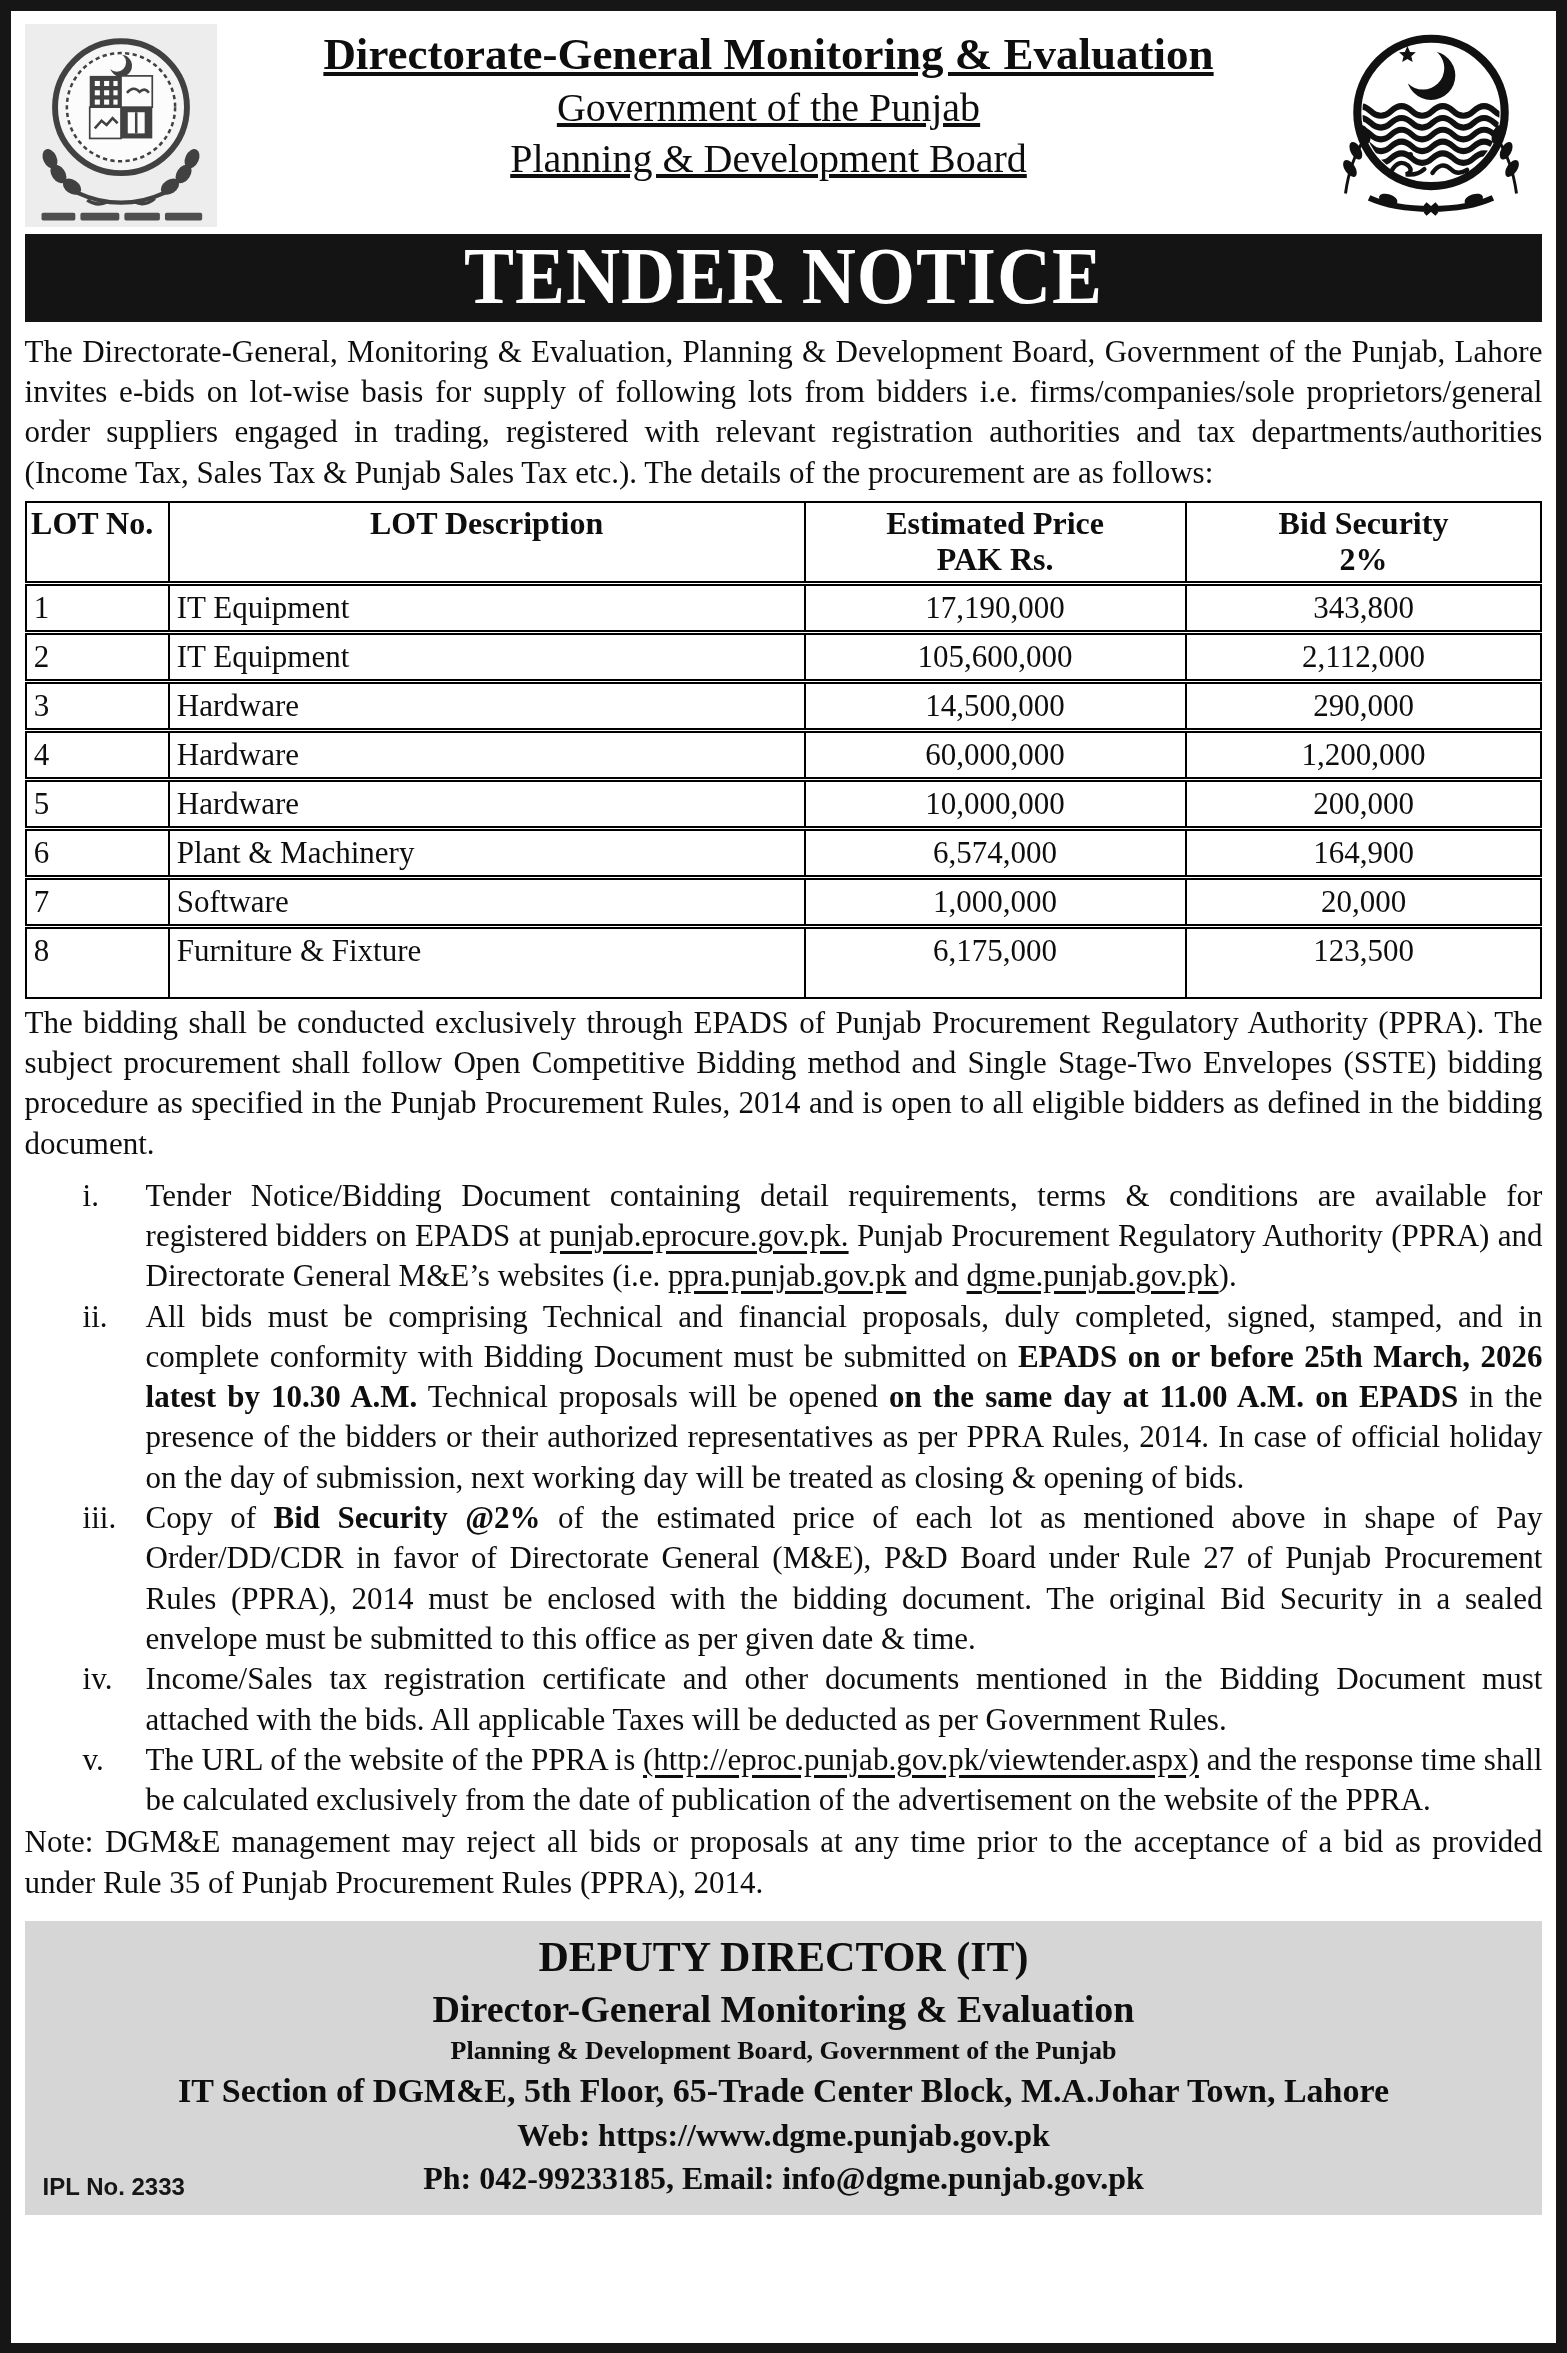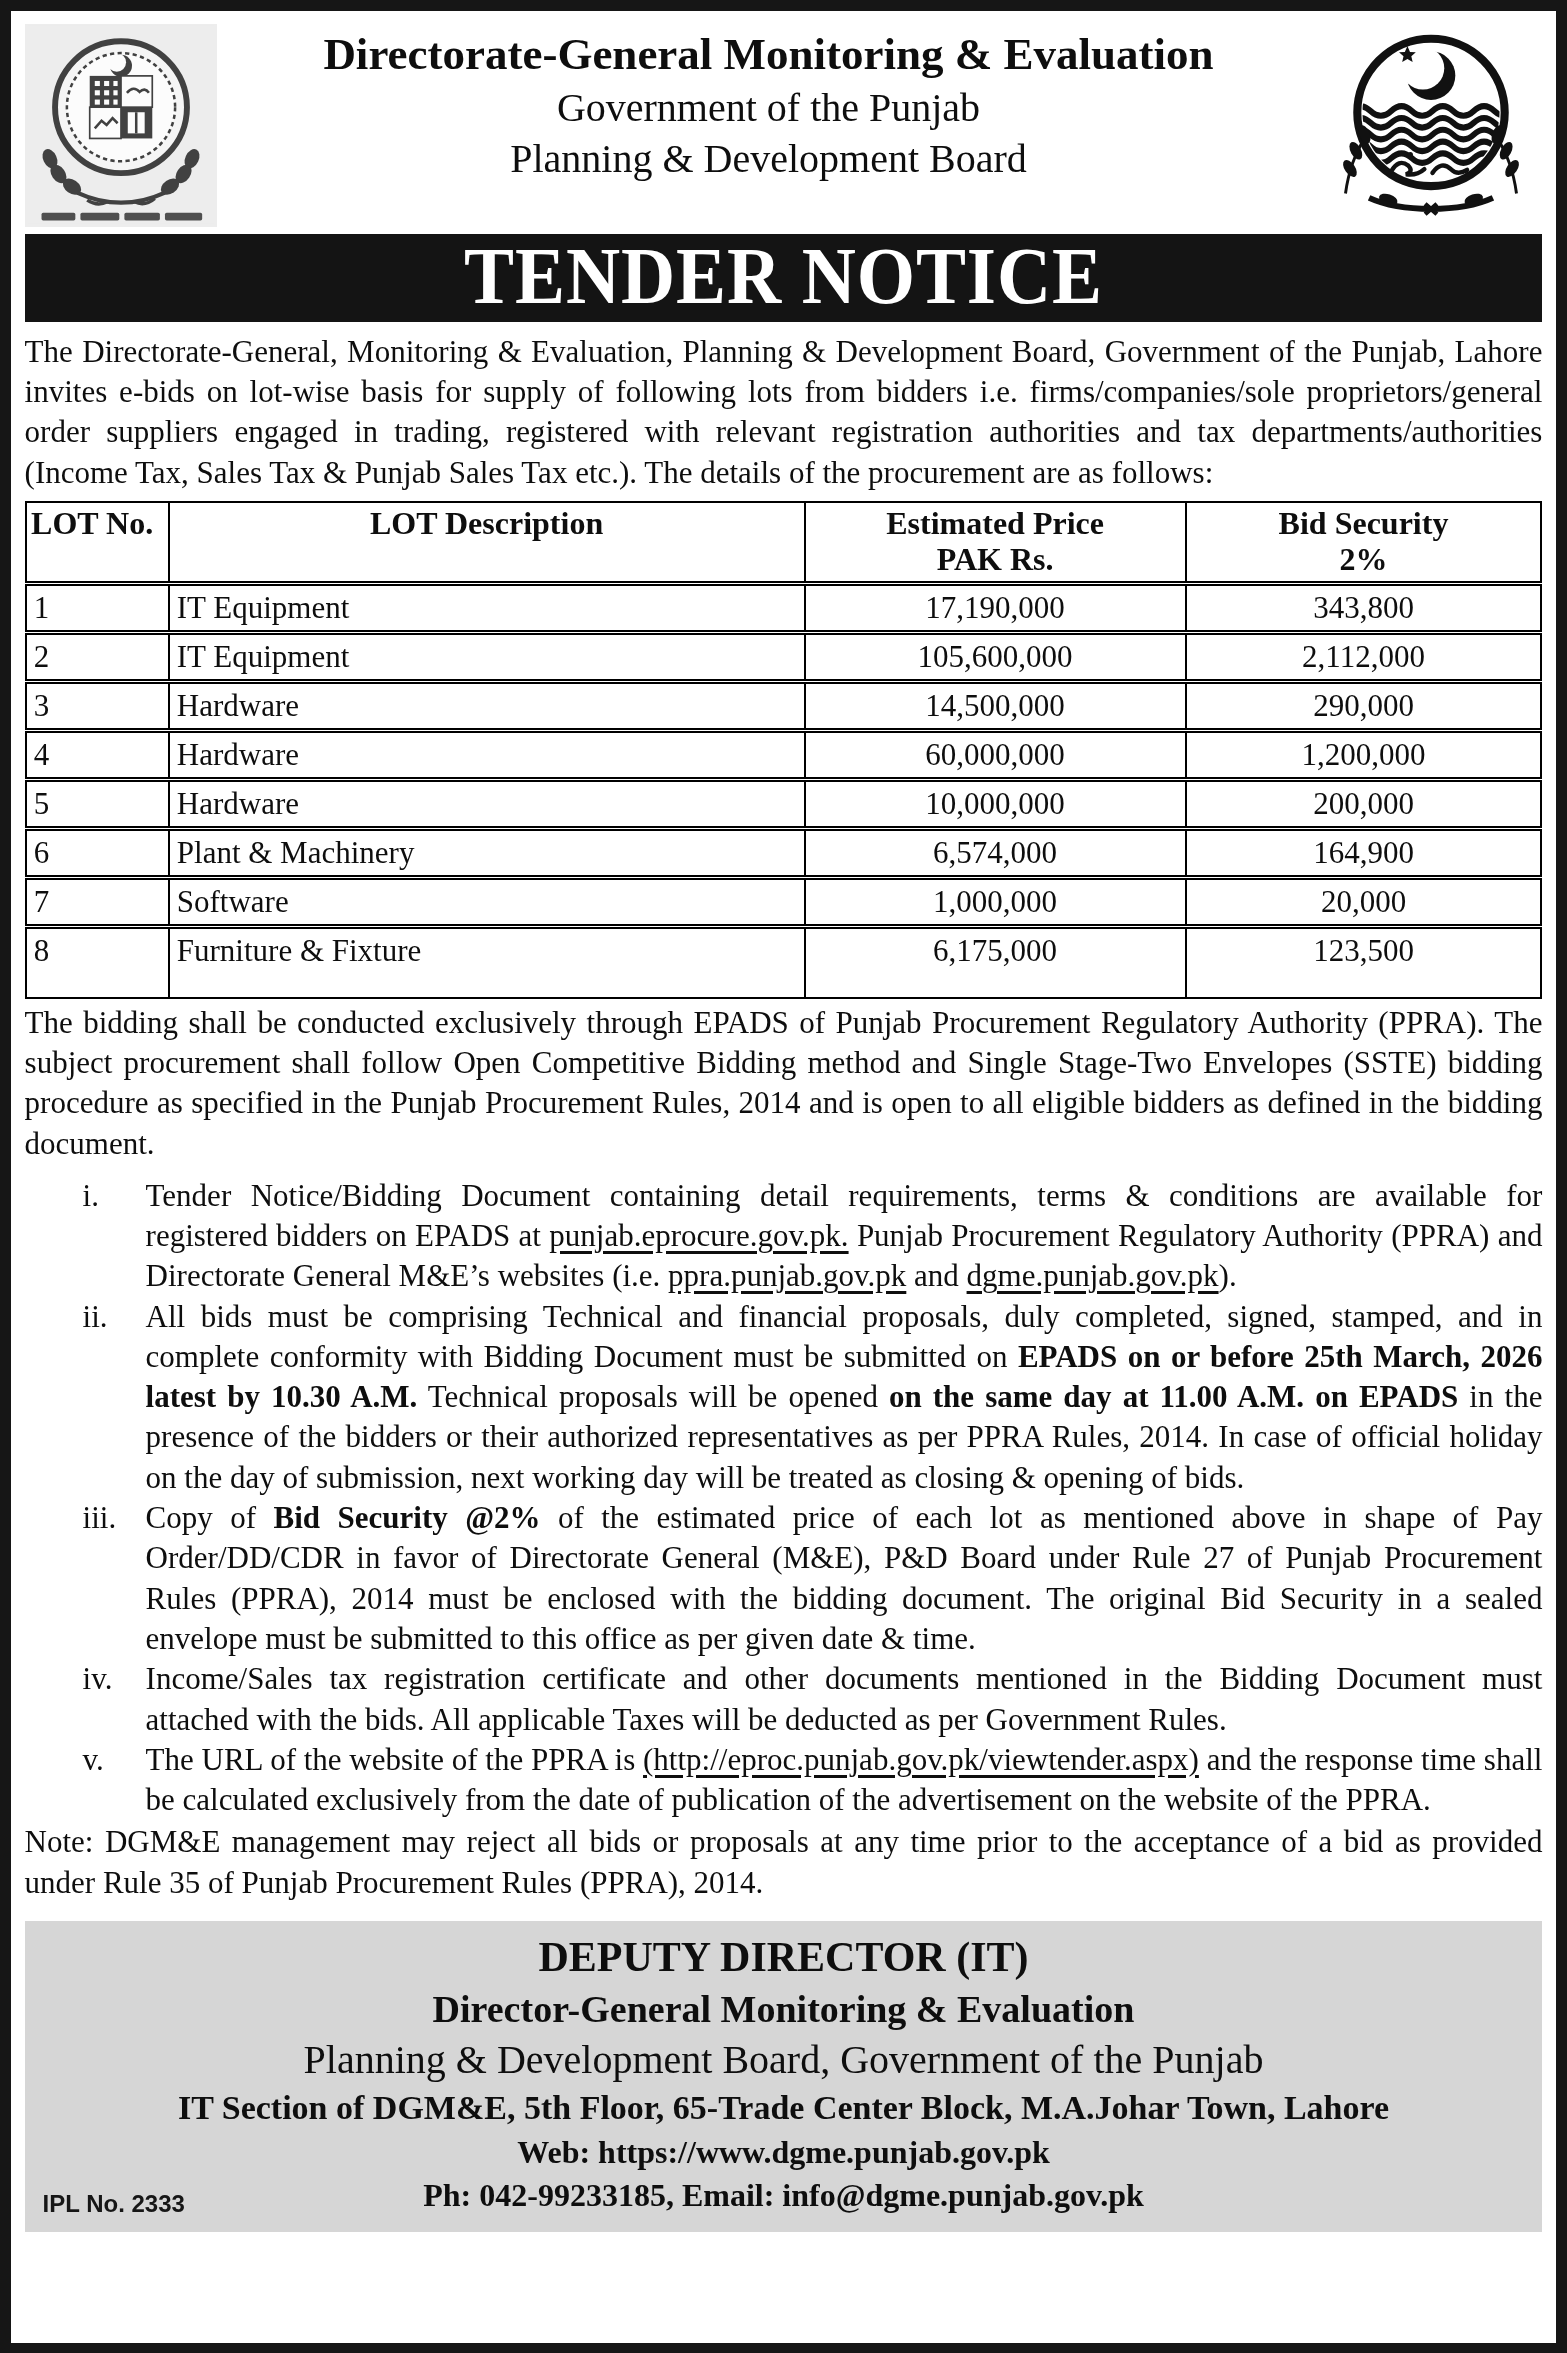--- a/index.html
+++ b/index.html
@@ -3,21 +3,21 @@
 <meta charset="utf-8">
 <style>
   html,body { margin:0; padding:0; background:#ffffff; }
   .page {
     width:1567px; height:2354px; box-sizing:border-box;
     background:#ffffff; border:11.8px solid #161616;
     padding:12.7px 13.6px 11px 13.6px; position:relative; overflow:hidden;
     font-family:"Liberation Serif", serif; color:#0e0e0e;
   }
   
-  .header { display:flex; align-items:flex-start; height:203px; }
+  .header { display:flex; align-items:flex-start; height:203px;text-decoration:underline; }
   .logo-left-box { width:192px; height:203px; background:#ededed; display:flex; align-items:flex-start; justify-content:center; flex:0 0 192px; }
   .header-text { flex:1; text-align:center; padding-top:3.6px; }
   .h-title { font-size:45px; font-weight:700; line-height:1.22; letter-spacing:0px; }
   .h-sub { font-size:40px; font-weight:400; line-height:1.28; }
   .logo-right-box { width:222px; height:203px; flex:0 0 222px; display:flex; align-items:flex-start; justify-content:center; }
   
   .banner { background:#141414; margin-top:7.2px; height:88px; display:flex; justify-content:center; }
   .banner-text { color:#ffffff; font-size:75px; font-weight:700; letter-spacing:0.9px; transform:scaleY(1.06); white-space:nowrap; }
   
   .intro { font-size:31px; line-height:1.3; text-align:justify; margin-top:10px; }
@@ -39,21 +39,21 @@
   .td-price, .td-sec { text-align:center; }
   
   .conds { margin-top:11.8px; }
   .cond { display:flex; padding-left:58px; }
   .cond-num { flex:0 0 63px; font-size:31px; line-height:1.3; }
   .cond-body { flex:1; font-size:31px; line-height:1.3; text-align:justify; }
   
   .footer-box { background:#d6d6d6; margin-top:18px; position:relative; text-align:center; padding:9px 11px 18px 11px; }
   .f1 { font-size:42px; font-weight:700; margin:3.6px 0 1.8px 0; }
   .f2 { font-size:38px; font-weight:700; margin:5.4px 0 1.8px 0; }
-  .f3 { font-size:40px; font-weight:400; margin:5.4px 0 1.8px 0; }
+  .f3 { font-size:26px; font-weight:700; margin:5.4px 0 1.8px 0; }
   .f4 { font-size:34px; font-weight:700; margin:6.3px 0 1.8px 0; }
   .f5 { font-size:32px; font-weight:700; margin:6.3px 0 1.8px 0; }
   .f6 { font-size:32px; font-weight:700; margin:6.3px 0 0 0; }
   .ipl { position:absolute; left:18px; bottom:14.5px; font-family:"Liberation Sans", sans-serif; font-weight:700; font-size:24px; color:#161616; }
 </style>
 </head>
 <body>
 
 <div class="page">
 

